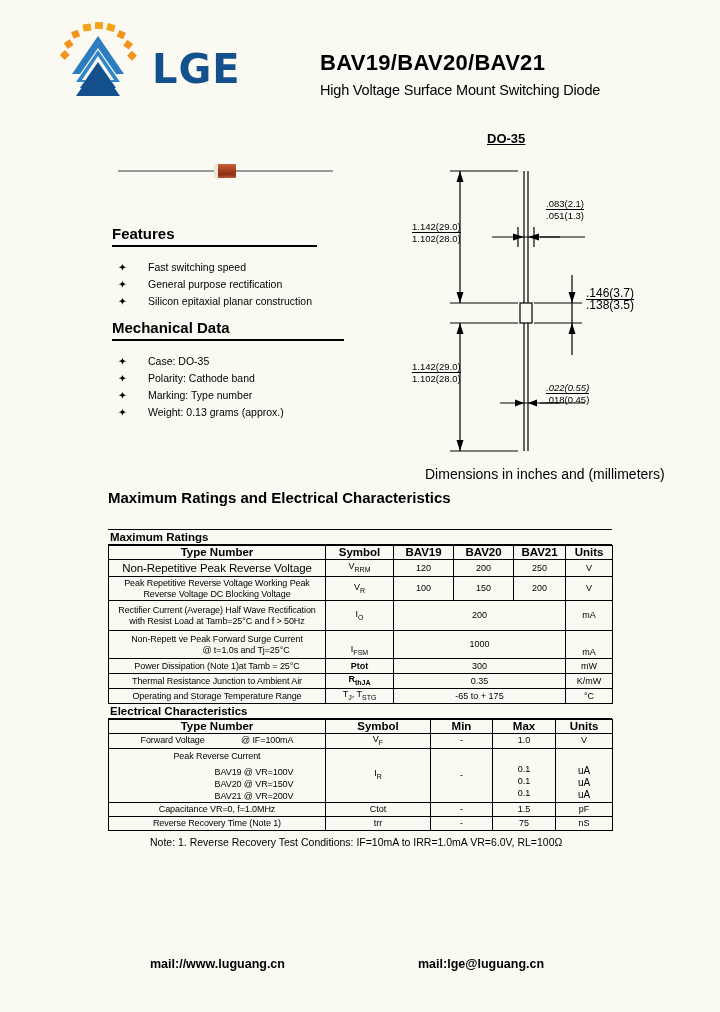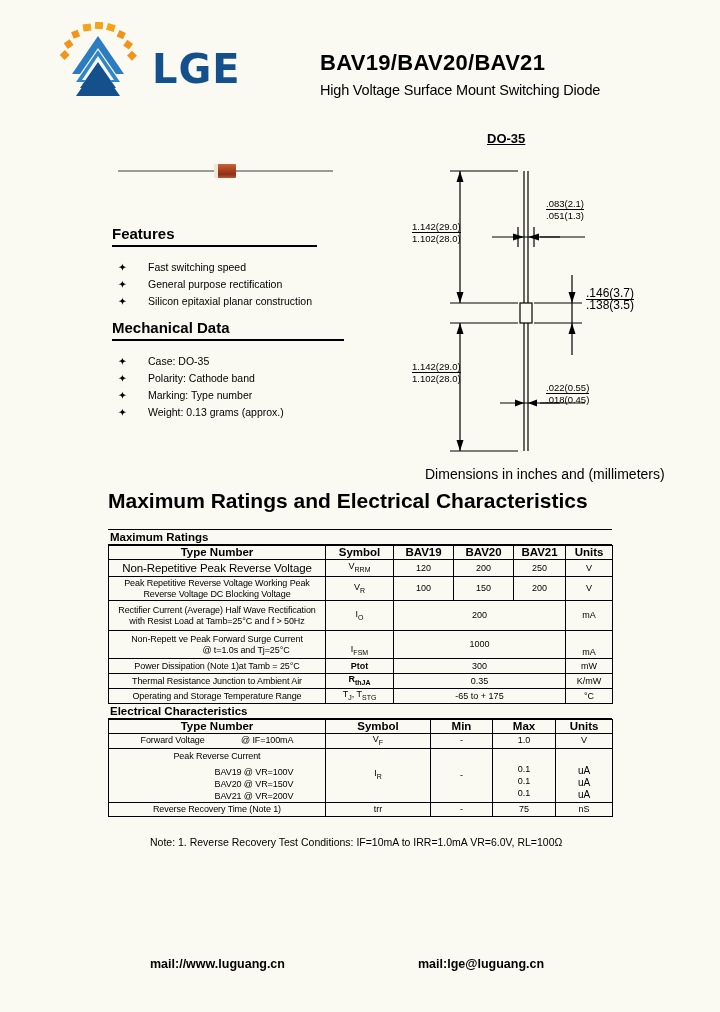--- a/index.html
+++ b/index.html
@@ -45,21 +45,21 @@
   .bullet{display:flex;font-size:10.5px;line-height:15px;margin-bottom:2px;}
   .bullet .dia{width:30px;flex:0 0 30px;text-align:left;padding-left:6px;}
   .bullet .txt{flex:1;}
 
   
   .drawing{position:absolute;left:400px;top:155px;width:300px;height:300px;}
 
   .dimnote{position:absolute;left:425px;top:466px;font-size:14px;}
 
   
-  .mr-title{position:absolute;left:108px;top:489px;font-size:21px;font-weight:bold;}
+  .mr-title{position:absolute;left:108px;top:489px;font-size:15px;font-weight:bold;}
   .mr-sub{position:absolute;left:108px;top:509px;font-size:10.5px;}
 
   .tbl-wrap{position:absolute;left:108px;top:529px;width:504px;}
   .grp-label{font-size:11.5px;font-weight:bold;padding:1px 0 1px 2px;
     border-bottom:1.5px solid #000;border-top:1.5px solid #000;}
   .grp-label.no-top{border-top:none;}
   table.dt{border-collapse:collapse;width:504px;table-layout:fixed;}
   table.dt td,table.dt th{border:1px solid #000;padding:0 2px;vertical-align:middle;
     font-size:9px;line-height:11px;}
   table.dt th{font-size:11.5px;font-weight:bold;text-align:center;padding:1px 2px;}
@@ -220,21 +220,21 @@
     <div style="border-bottom:1px solid #000;">.146(3.7)</div>
     <div>.138(3.5)</div>
   </div>
 
   <div style="position:absolute;left:412px;top:361px;font-size:9.5px;text-align:center;line-height:11px;">
     <div style="border-bottom:1px solid #000;">1.142(29.0)</div>
     <div>1.102(28.0)</div>
   </div>
 
   <div style="position:absolute;left:546px;top:382px;font-size:9.5px;text-align:center;line-height:11px;">
-    <div style="border-bottom:1px solid #000;">.022(0.55)</div>
+    <div style="border-bottom:1px solid #000;font-style:italic;">.022(0.55)</div>
     <div>.018(0.45)</div>
   </div>
 
   <div class="dimnote">Dimensions in inches and (millimeters)</div>
 
   <div class="mr-title">Maximum Ratings and Electrical Characteristics</div>
 
   <div class="tbl-wrap">
 
     <div class="grp-label">Maximum Ratings</div>
@@ -356,20 +356,27 @@
             <div>0.1</div>
             <div>0.1</div>
           </td>
           <td class="ctr" style="padding-top:16px;vertical-align:top;line-height:12px;font-size:10px">
             <div>uA</div>
             <div>uA</div>
             <div>uA</div>
           </td>
         </tr>
         <tr style="height:14px">
+          <td class="desc">Capacitance   VR=0, f=1.0MHz</td>
+          <td class="sym">Ctot</td>
+          <td class="ctr">-</td>
+          <td class="ctr">1.5</td>
+          <td class="big">pF</td>
+        </tr>
+        <tr style="height:14px">
           <td class="desc">Reverse Recovery Time (Note 1)</td>
           <td class="sym">trr</td>
           <td class="ctr">-</td>
           <td class="ctr">75</td>
           <td class="big">nS</td>
         </tr>
       </tbody>
     </table>
   </div>
 

